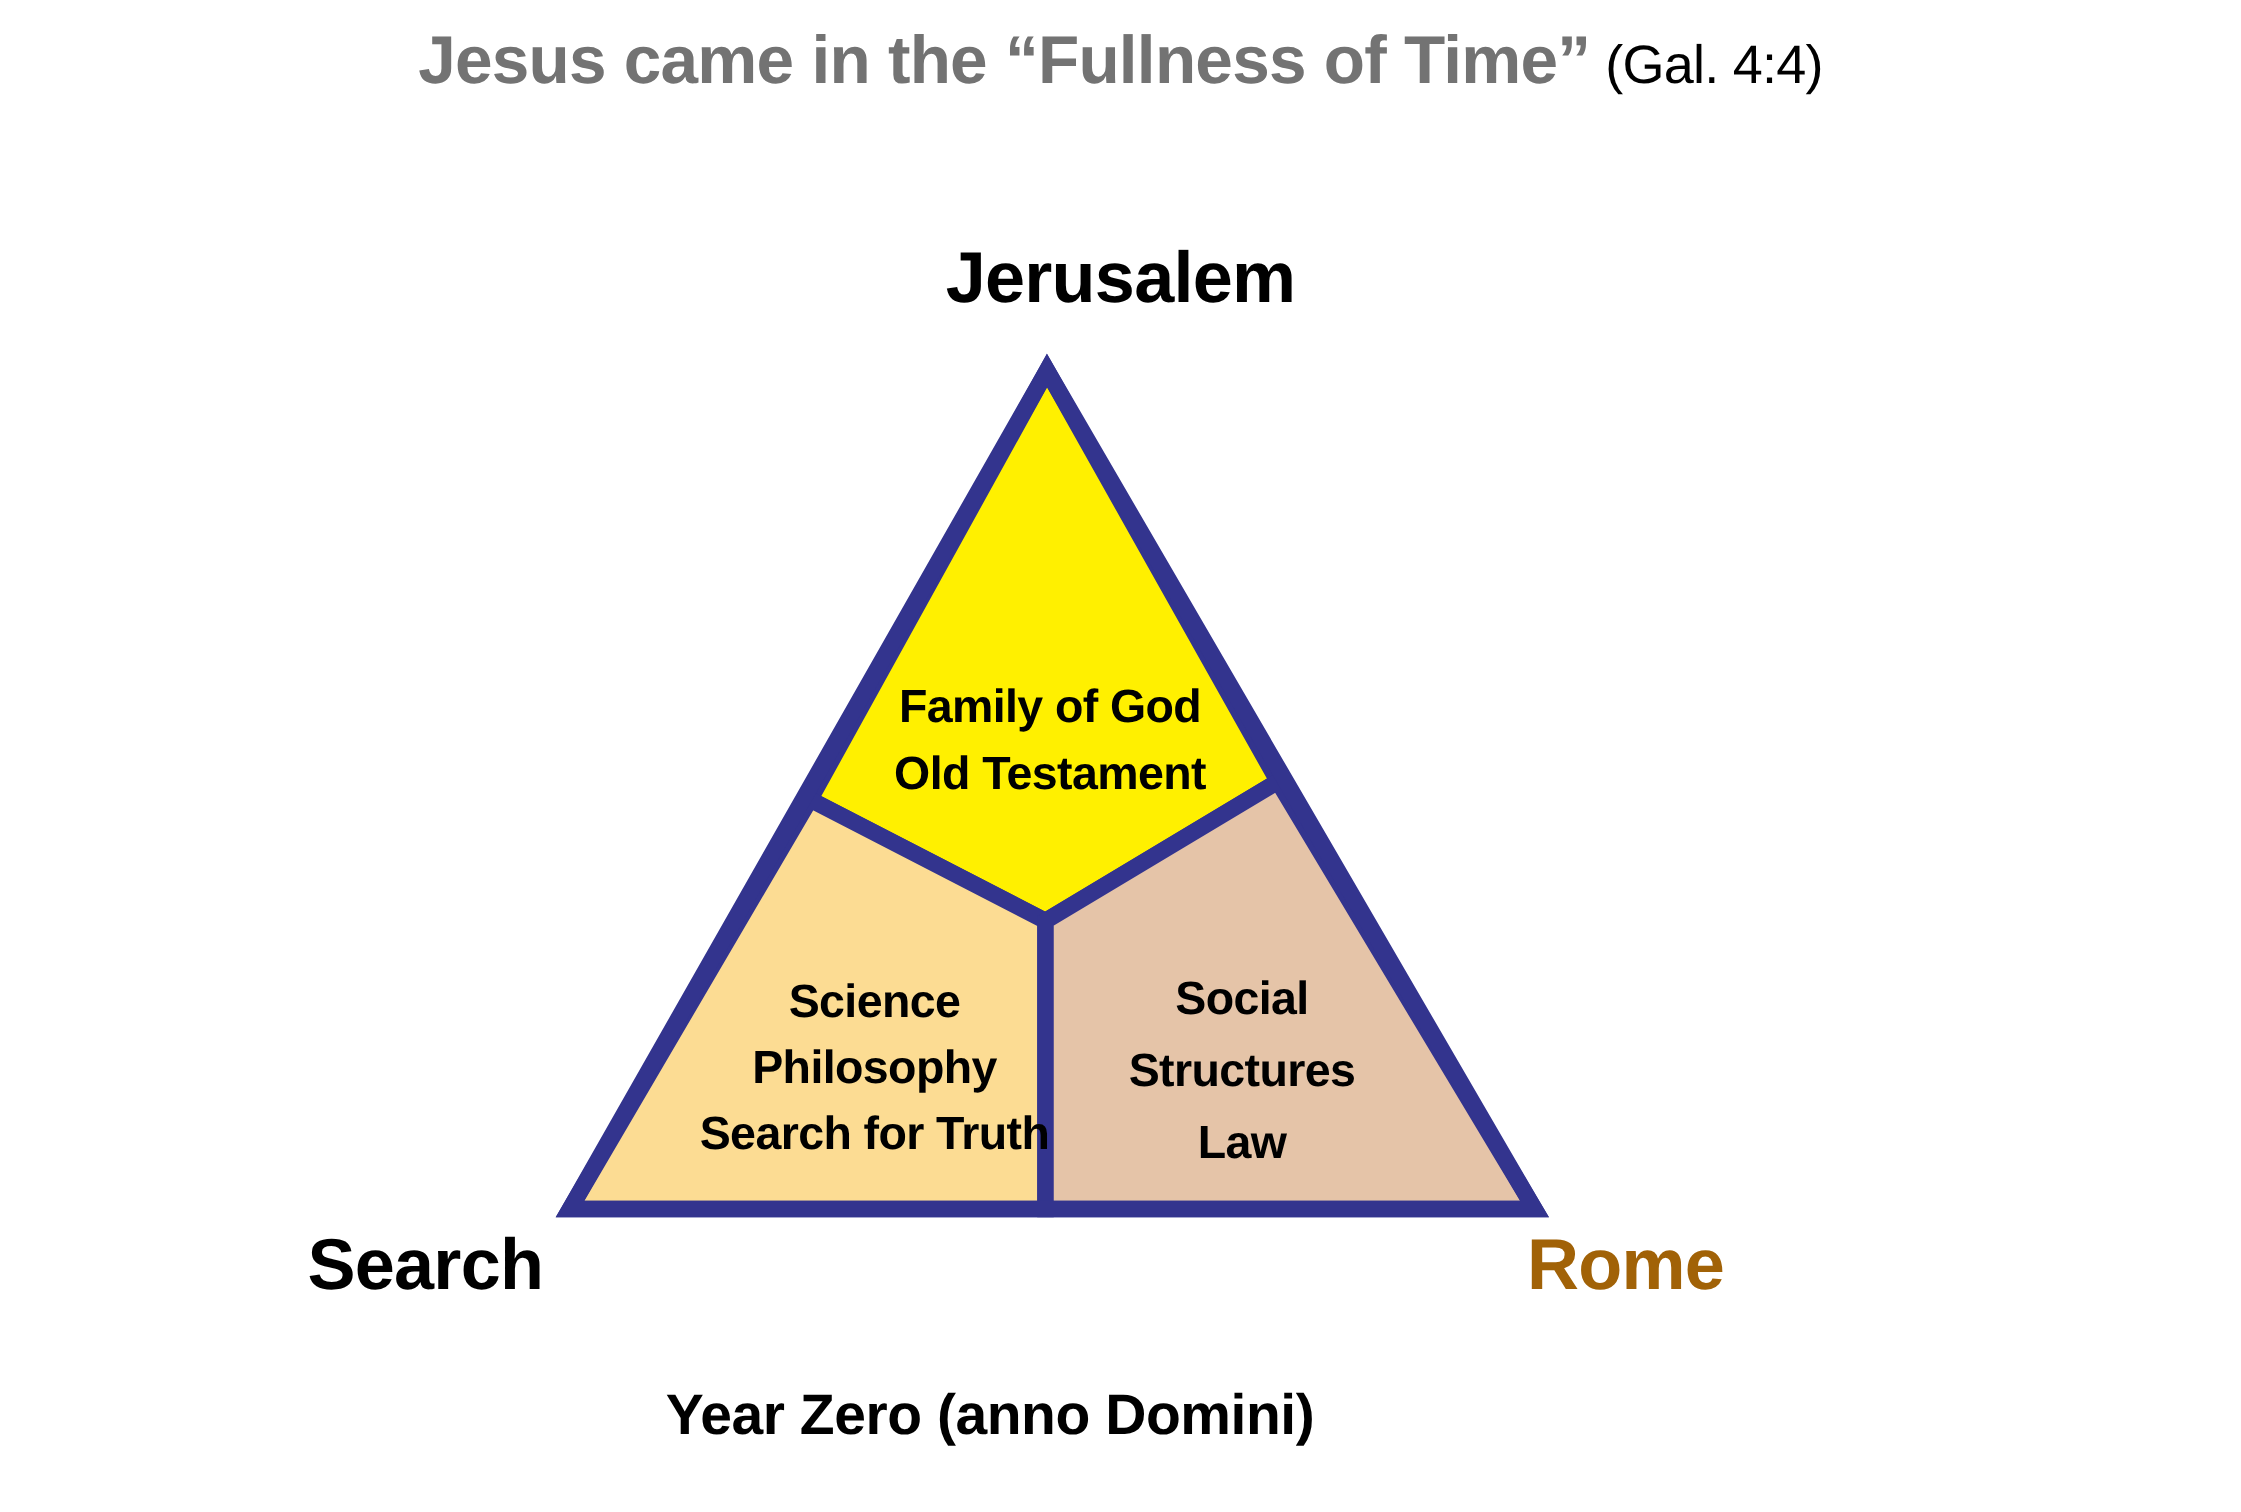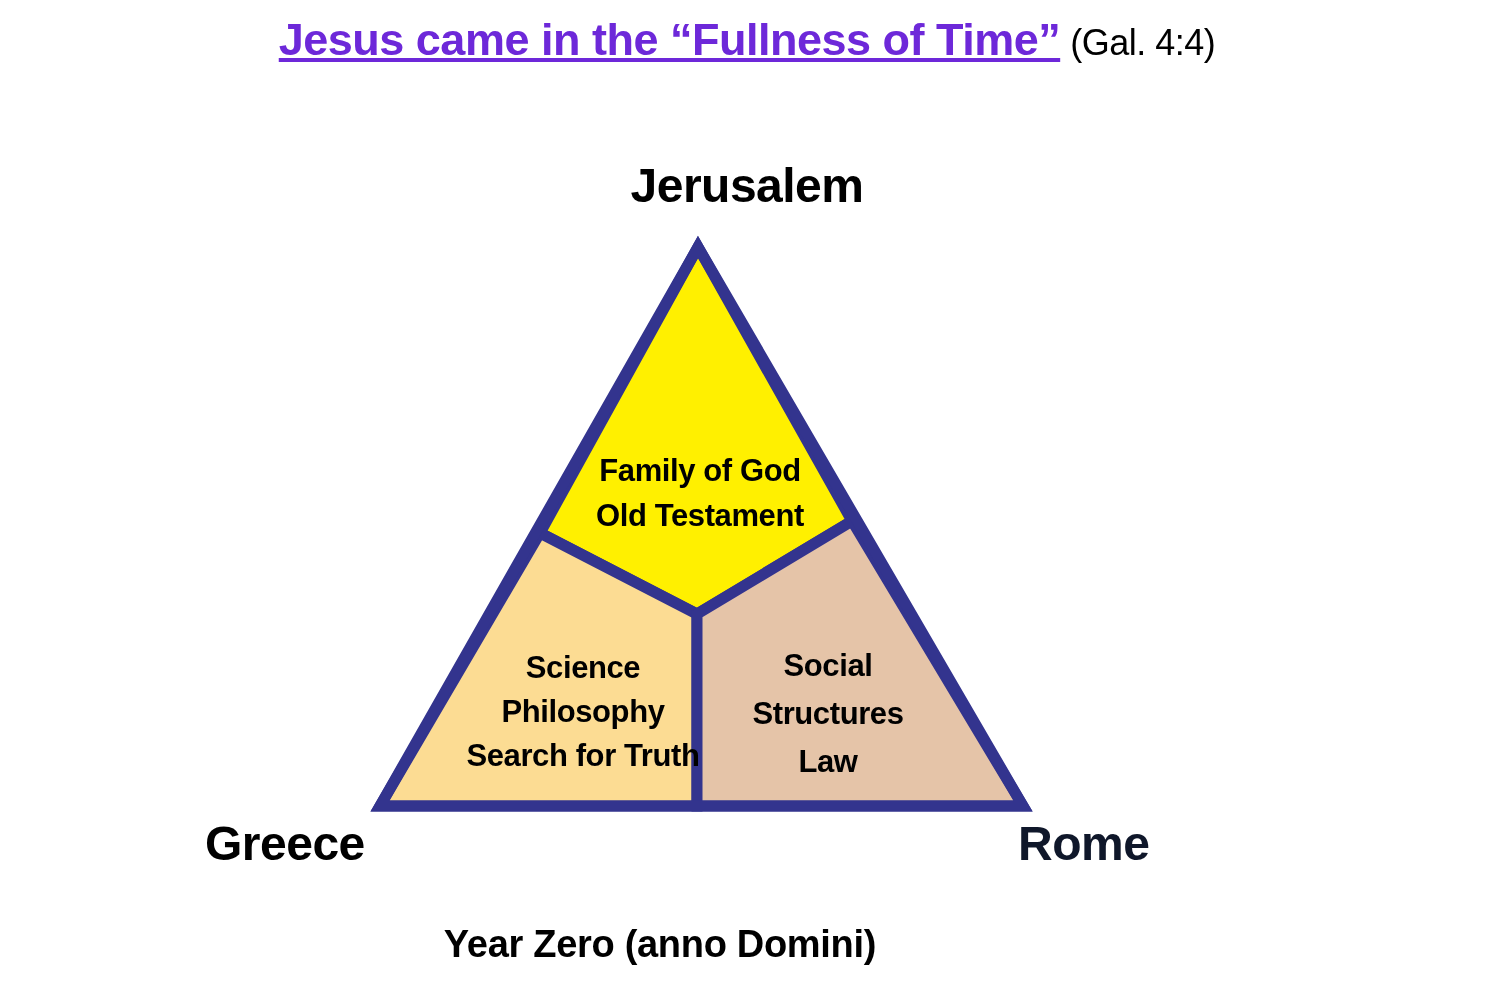--- a/index.html
+++ b/index.html
@@ -24,22 +24,21 @@
     left: 0;
     width: 1494px;
     text-align: center;
     white-space: nowrap;
   }
   #title-main {
     font-family: "Liberation Sans", sans-serif;
     font-size: 45px;
     font-weight: bold;
     letter-spacing: -0.5px;
-    color: #6d28d9;
-    text-decoration: underline;
+    color: #737373;
   }
   #title-ref {
     font-family: "Liberation Sans", sans-serif;
     font-size: 36px;
     font-weight: normal;
     letter-spacing: -0.5px;
     color: #000000;
     padding-left: 10px;
     text-align: right;
   }
@@ -67,21 +66,21 @@
     letter-spacing: -0.5px;
     color: #000000;
   }
   #label-rome {
     position: absolute;
     top: 816px;
     left: 1018px;
     font-size: 48px;
     font-weight: bold;
     letter-spacing: -0.5px;
-    color: #0f172a;
+    color: #a16207;
   }
 
   
   #caption {
     position: absolute;
     top: 923px;
     left: 0;
     width: 1320px;
     text-align: center;
     font-size: 38px;
@@ -132,17 +131,17 @@
 
   <text class="seg-text" x="583" y="678" style="font-size:31px">Science</text>
   <text class="seg-text" x="583" y="722" style="font-size:31px">Philosophy</text>
   <text class="seg-text" x="583" y="766" style="font-size:31px">Search for Truth</text>
 
   <text class="seg-text" x="828" y="676" style="font-size:31px">Social</text>
   <text class="seg-text" x="828" y="724" style="font-size:31px">Structures</text>
   <text class="seg-text" x="828" y="772" style="font-size:31px">Law</text>
 </svg>
 
-<div id="label-greece">Greece</div>
+<div id="label-greece">Search</div>
 
 <div id="label-rome">Rome</div>
 
 <div id="caption">Year Zero (anno Domini)</div>
 
 </body></html>

